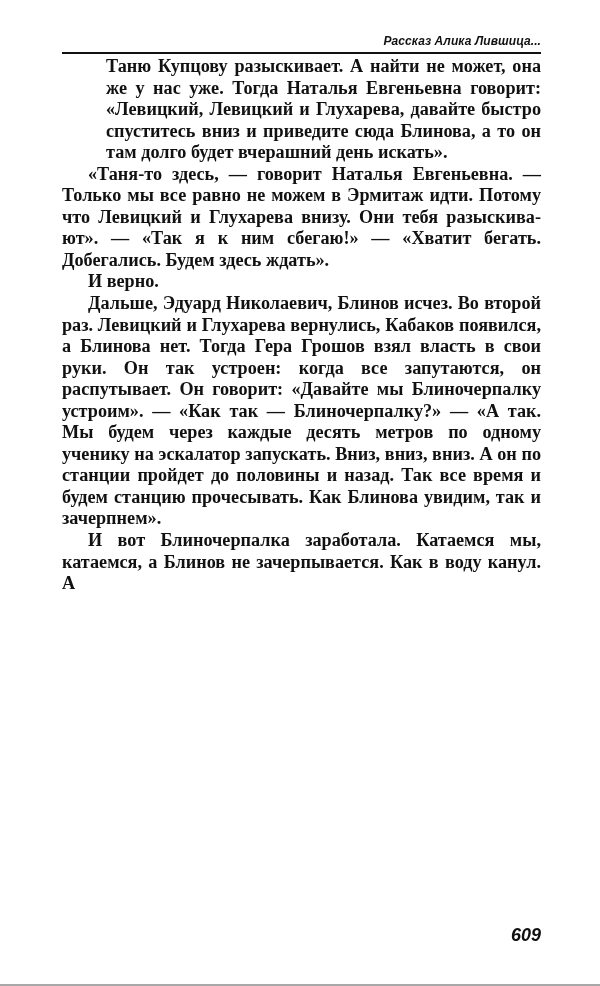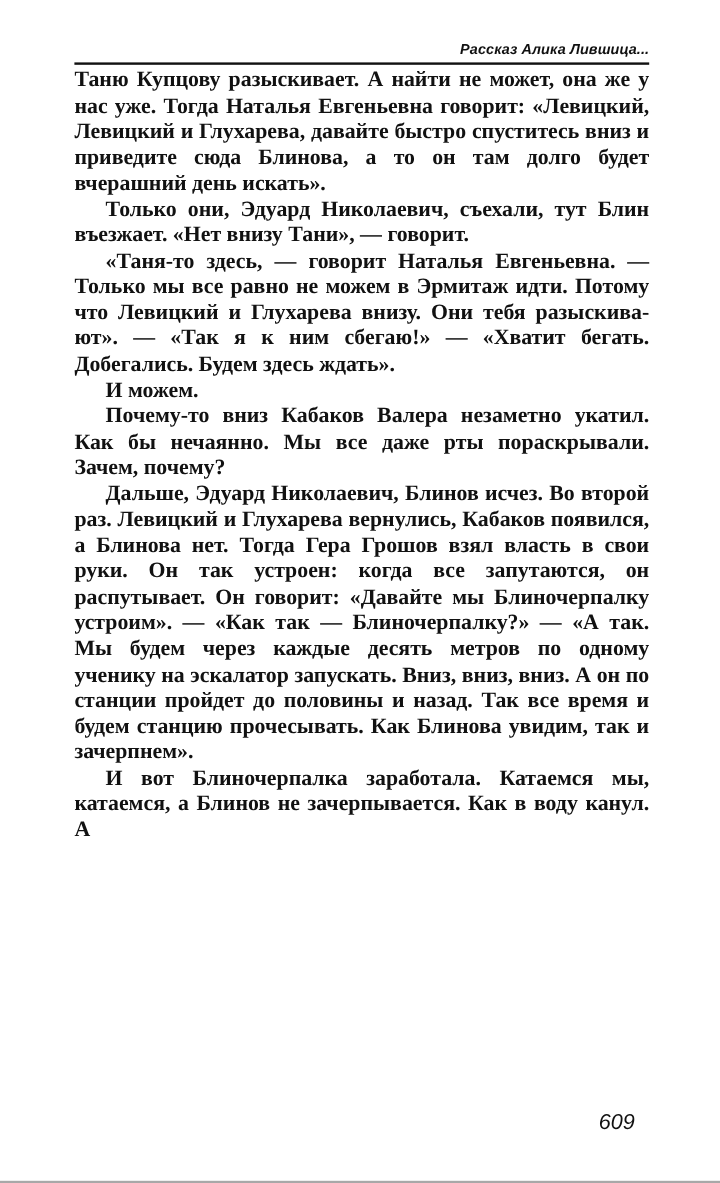--- a/index.html
+++ b/index.html
@@ -16,42 +16,40 @@
     .head-rule {
       position: absolute; top: 52px; left: 0; width: 479px; height: 2px; background: #111;
     }
     .body-text {
       position: absolute; top: 56px; left: 0; width: 479px;
       font-family: "Liberation Serif", serif;
       font-size: 18.2px; line-height: 21.55px; color: #111;
       text-align: justify; font-weight: bold;
     }
     .body-text p { margin: 0; text-indent: 26px; }
-    .body-text p.cont { text-indent: 0; }
+    .body-text p.cont { text-indent: 0; margin-left: 44px; }
     .folio {
-      position: absolute; top: 925px; right: 12px;
+      position: absolute; top: 925px; right: 0;
       font-family: "Liberation Sans", sans-serif;
-      font-style: italic; font-weight: normal; font-size: 18px; color: #111;
+      font-style: italic; font-weight: bold; font-size: 18px; color: #111;
     }
     .bottom-rule {
       position: absolute; left: 0; bottom: 0; width: 600px; height: 2px; background: #a8a8a8;
     }
   </style>
 </head>
 <body>
 
 <div class="page">
   <div class="running-head">Рассказ Алика Лившица...</div>
   <div class="head-rule"></div>
 
   <div class="body-text">
     <p class="cont">Таню Купцову разыскивает. А найти не может, она же у нас уже. Тогда Наталья Евгеньевна говорит: «Левицкий, Левицкий и Глухарева, давайте быстро спуститесь вниз и приведите сюда Блинова, а то он там долго будет вчерашний день искать».</p>
-    <p>Только они, Эдуард Николаевич, съехали, тут Блин въезжает. «Нет внизу Тани», — говорит.</p>
     <p>«Таня-то здесь, — говорит Наталья Евгеньевна. — Только мы все равно не можем в Эрмитаж идти. Потому что Левицкий и Глухарева внизу. Они тебя разыскива-ют». — «Так я к ним сбегаю!» — «Хватит бегать. Добегались. Будем здесь ждать».</p>
-    <p>И можем.</p>
-    <p>Почему-то вниз Кабаков Валера незаметно укатил. Как бы нечаянно. Мы все даже рты пораскрывали. Зачем, почему?</p>
+    <p>И верно.</p>
     <p>Дальше, Эдуард Николаевич, Блинов исчез. Во второй раз. Левицкий и Глухарева вернулись, Кабаков появился, а Блинова нет. Тогда Гера Грошов взял власть в свои руки. Он так устроен: когда все запутаются, он распутывает. Он говорит: «Давайте мы Блиночерпалку устроим». — «Как так — Блиночерпалку?» — «А так. Мы будем через каждые десять метров по одному ученику на эскалатор запускать. Вниз, вниз, вниз. А он по станции пройдет до половины и назад. Так все время и будем станцию прочесывать. Как Блинова увидим, так и зачерпнем».</p>
     <p>И вот Блиночерпалка заработала. Катаемся мы, катаемся, а Блинов не зачерпывается. Как в воду канул. А</p>
   </div>
 
   <div class="folio">609</div>
 </div>
 <div class="bottom-rule"></div>
 
 </body></html>

